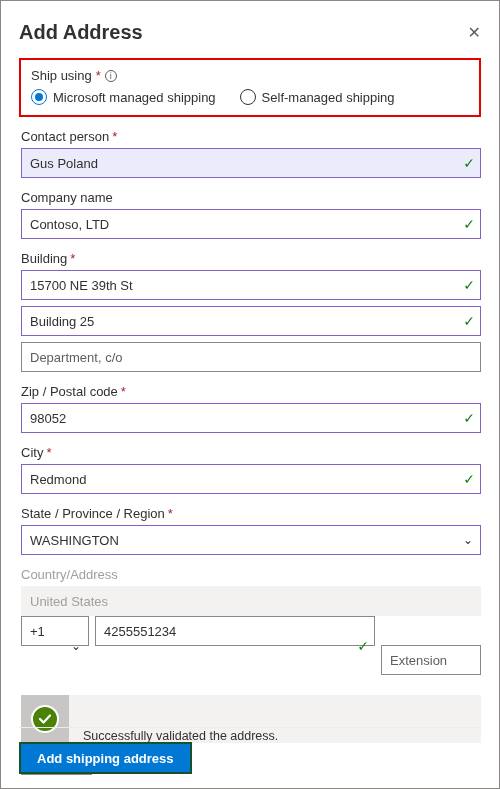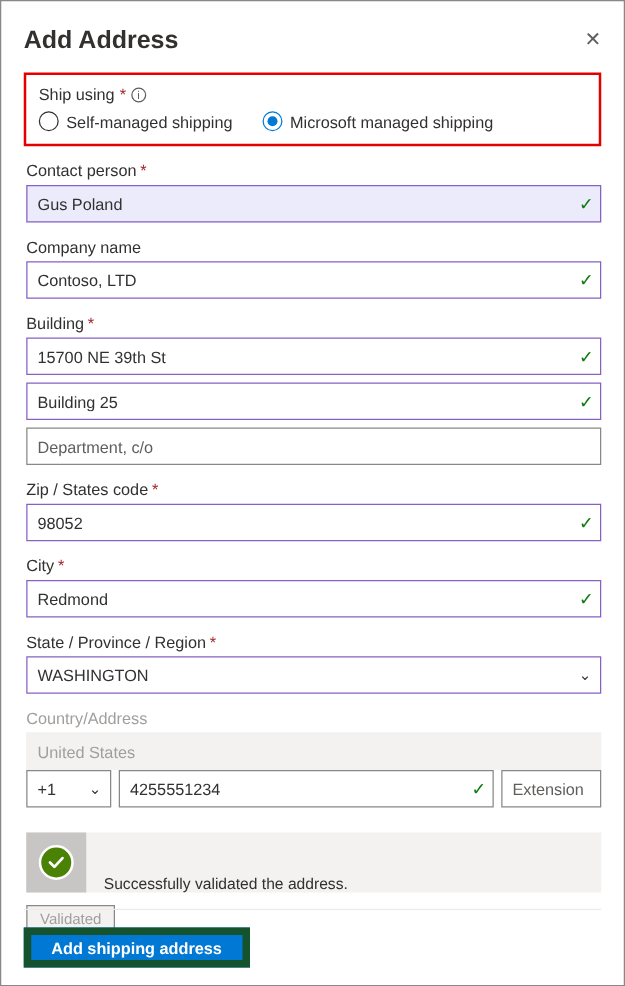--- a/index.html
+++ b/index.html
@@ -142,21 +142,21 @@
     display: flex;
     gap: 6px;
   }
   .phone-code {
     width: 68px;
     position: relative;
   }
   .phone-code .input { padding-right: 22px; border-color: #8a8886;}
   .phone-num { flex: 1; position: relative; }
   .phone-num .input { border-color: #8a8886; }
-  .phone-ext { width: 80px; }
+  .phone-ext { width: 100px; margin-top: 29px; }
   .phone-ext .input { border-color: #8a8886; padding-right: 8px; }
   .phone-ext .input::placeholder { color: #605e5c; }
   .input::placeholder { color: #605e5c; }
   .validation-box {
     margin-top: 20px;
     background: #f3f2f1;
     display: flex;
     align-items: flex-end;
     height: 48px;
   }
@@ -198,21 +198,21 @@
     position: absolute;
     bottom: 14px;
     left: 18px;
     right: 18px;
     border-top: 1px solid #edebe9;
     padding-top: 14px;
   }
   .primary-btn {
     background: #0078d4;
     color: #fff;
-    border: 6px solid #14532d;
+    border: 2px solid #14532d;
     height: 32px;
     padding: 0 16px;
     font-size: 13px;
     font-weight: 600;
     font-family: inherit;
     cursor: pointer;
   }
 </style>
 </head>
 <body>
@@ -225,29 +225,29 @@
   </div>
 
   <div class="highlight-red">
     <div class="ship-label-row">
       <span>Ship using</span>
       <span class="req">*</span>
       <span class="info-icon">i</span>
     </div>
     <div class="radio-row">
       <div class="radio-opt">
-        <span class="radio-circle"></span>
-        <span>Self-managed shipping</span>
-      </div>
-      <div class="radio-opt">
         <span class="radio-circle selected">
             <span class="radio-dot"></span>
           </span>
         <span>Microsoft managed shipping</span>
       </div>
+      <div class="radio-opt">
+        <span class="radio-circle"></span>
+        <span>Self-managed shipping</span>
+      </div>
     </div>
   </div>
 
   <div class="form-body">
 
     <div class="field-label">
       <span>Contact person</span>
         <span class="req">*</span>
     </div>
     <div class="input-wrap">
@@ -273,21 +273,21 @@
     </div>
     <div class="input-wrap addr-gap">
       <input class="input" value="Building 25" style="">
       <span class="valid-check">✓</span>
     </div>
     <div class="input-wrap addr-gap">
       <input class="input gray-border" placeholder="Department, c/o" style="">
     </div>
 
     <div class="field-label">
-      <span>Zip / States code</span>
+      <span>Zip / Postal code</span>
         <span class="req">*</span>
     </div>
     <div class="input-wrap">
       <input class="input" value="98052" style="">
       <span class="valid-check">✓</span>
     </div>
 
     <div class="field-label">
       <span>City</span>
         <span class="req">*</span>

